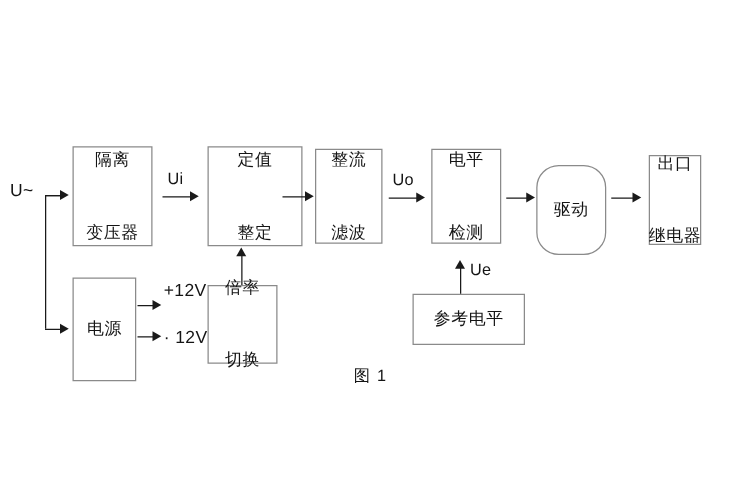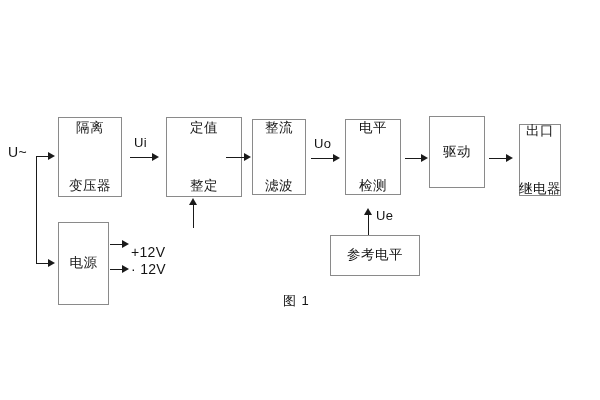--- a/index.html
+++ b/index.html
@@ -125,44 +125,48 @@
   <div class="arrow-r" style="left:333px; top:154px;"></div>
 
   <div class="box" style="left:345px; top:119px; width:56px; height:76px;">
     <span class="ln">电平</span>
     <span class="ln">检测</span>
   </div>
 
   <div class="hline" style="left:405px; top:158px; width:20px;"></div>
   <div class="arrow-r" style="left:421px; top:154px;"></div>
 
-  <div class="box" style="left:429px; top:116px; width:56px; height:72px;">
+  <div class="box" style="left:429px; top:132px; width:56px; height:72px;border-radius:18px;">
     <span class="ln">驱动</span>
   </div>
 
   <div class="hline" style="left:489px; top:158px; width:22px;"></div>
   <div class="arrow-r" style="left:506px; top:154px;"></div>
 
   <div class="box" style="left:519px; top:124px; width:42px; height:72px;">
     <span class="ln">出口</span>
     <span class="ln">继电器</span>
   </div>
 
   <div class="box" style="left:58px; top:222px; width:51px; height:83px;">
     <span class="ln">电源</span>
   </div>
 
   <div class="hline" style="left:110px; top:244px; width:16px;"></div>
   <div class="arrow-r" style="left:122px; top:240px;"></div>
-  <div class="lbl big" style="left:131px; top:244px;text-align:center;">+12V</div>
+  <div class="lbl big" style="left:131px; top:224px;text-align:center;">+12V</div>
 
   <div class="hline" style="left:110px; top:269px; width:16px;"></div>
   <div class="arrow-r" style="left:122px; top:265px;"></div>
   <div class="lbl big" style="left:131px; top:261px;">· 12V</div>
 
+  <div class="box" style="left:166px; top:228px; width:56px; height:63px;">
+    <span class="ln">倍率</span>
+    <span class="ln">切换</span>
+  </div>
 
   <div class="vline" style="left:193px; top:203px; height:25px;"></div>
   <div class="arrow-u" style="left:189px; top:198px;"></div>
 
   <div class="box" style="left:330px; top:235px; width:90px; height:41px; font-size:13.5px;">
     <span class="ln">参考电平</span>
   </div>
 
   <div class="vline" style="left:368px; top:213px; height:22px;"></div>
   <div class="arrow-u" style="left:364px; top:208px;"></div>

